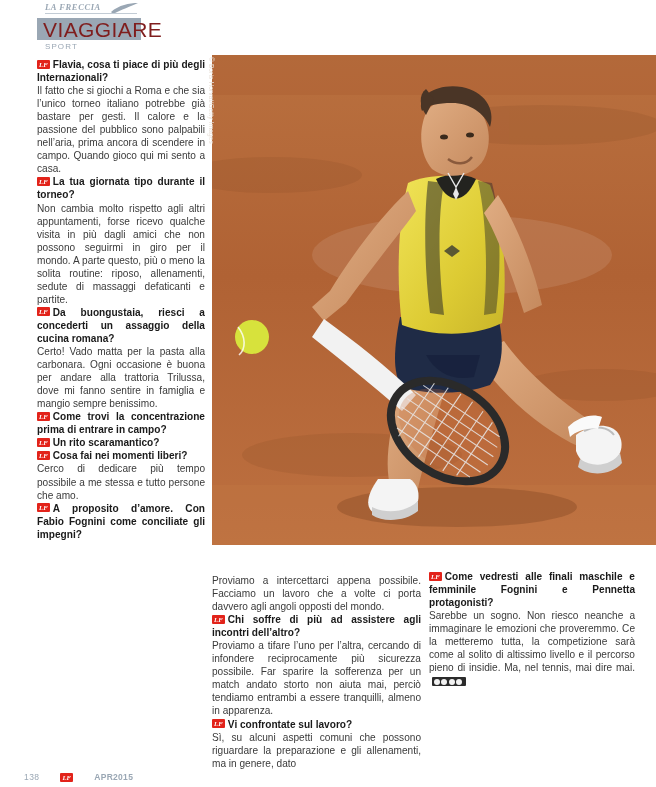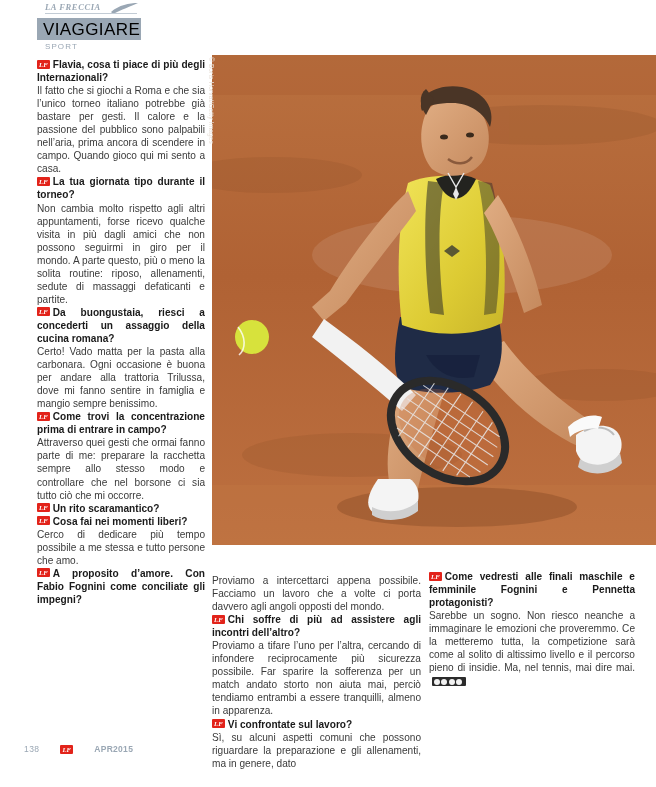--- a/index.html
+++ b/index.html
@@ -25,21 +25,21 @@
     position:absolute;left:0;top:12px;width:92px;height:1px;background:#c3ccd5;
   }
 
   #section-banner{
     position:absolute;left:37px;top:18px;
     width:104px;height:22px;
     background:#9aa7b4;
   }
   #section-banner .banner-label{
     position:absolute;left:6px;top:1px;
-    font-size:17px;letter-spacing:.4px;color:#000000;
+    font-size:21px;letter-spacing:.4px;color:#7f1d1d;
     font-family:"Liberation Sans", sans-serif;
     line-height:21px;white-space:nowrap;
   }
   #subsection{
     position:absolute;left:45px;top:42px;
     font-size:8px;letter-spacing:1.1px;color:#9aa7b4;font-weight:normal;
   }
 
   
   #photo{
@@ -98,21 +98,21 @@
     position:absolute;top:1.5px;width:6px;height:6px;border-radius:50%;
     background:#f2f2f2;
   }
   .cc-badge i:nth-child(1){left:1.5px;}
   .cc-badge i:nth-child(2){left:9px;}
   .cc-badge i:nth-child(3){left:16.5px;}
   .cc-badge i:nth-child(4){left:24px;}
 
   
   #footer{
-    position:absolute;left:24px;top:744px;
+    position:absolute;left:24px;top:772px;
     display:flex;align-items:flex-end;gap:21px;
     font-size:8.5px;color:#9aa7b4;letter-spacing:.4px;
   }
   #footer .fnum{font-weight:normal;}
   #footer .fdate{font-weight:bold;color:#9aa7b4;letter-spacing:.3px;}
   #footer .lf-badge{margin-right:0;}
 </style>
 </head>
 <body>
 
@@ -224,21 +224,20 @@
 <div id="photo-credit">© Boris Horvat/Getty Images</div>
 
 <div class="col" id="col1">
     <p class="para q"><span class="lf-badge">LF</span>Flavia, cosa ti piace di più degli Internazionali?</p>
     <p class="para a">Il fatto che si giochi a Roma e che sia l’unico torneo italiano potrebbe già bastare per gesti. Il calore e la passione del pubblico sono palpabili nell’aria, prima ancora di scendere in campo. Quando gioco qui mi sento a casa.</p>
     <p class="para q"><span class="lf-badge">LF</span>La tua giornata tipo durante il torneo?</p>
     <p class="para a">Non cambia molto rispetto agli altri appuntamenti, forse ricevo qualche visita in più dagli amici che non possono seguirmi in giro per il mondo. A parte questo, più o meno la solita routine: riposo, allenamenti, sedute di massaggi defaticanti e partite.</p>
     <p class="para q"><span class="lf-badge">LF</span>Da buongustaia, riesci a concederti un assaggio della cucina romana?</p>
     <p class="para a">Certo! Vado matta per la pasta alla carbonara. Ogni occasione è buona per andare alla trattoria Trilussa, dove mi fanno sentire in famiglia e mangio sempre benissimo.</p>
     <p class="para q"><span class="lf-badge">LF</span>Come trovi la concentrazione prima di entrare in campo?</p>
-    <p class="para a">Attraverso quei gesti che ormai fanno parte di me: preparare la racchetta sempre allo stesso modo e controllare che nel borsone ci sia tutto ciò che mi occorre.</p>
     <p class="para q"><span class="lf-badge">LF</span>Un rito scaramantico?</p>
     <p class="para q"><span class="lf-badge">LF</span>Cosa fai nei momenti liberi?</p>
     <p class="para a">Cerco di dedicare più tempo possibile a me stessa e tutto persone che amo.</p>
     <p class="para q"><span class="lf-badge">LF</span>A proposito d’amore. Con Fabio Fognini come conciliate gli impegni?</p>
   </div>
 <div class="col" id="col2">
     <p class="para a">Proviamo a intercettarci appena possibile. Facciamo un lavoro che a volte ci porta davvero agli angoli opposti del mondo.</p>
     <p class="para q"><span class="lf-badge">LF</span>Chi soffre di più ad assistere agli incontri dell’altro?</p>
     <p class="para a">Proviamo a tifare l’uno per l’altra, cercando di infondere reciprocamente più sicurezza possibile. Far sparire la sofferenza per un match andato storto non aiuta mai, perciò tendiamo entrambi a essere tranquilli, almeno in apparenza.</p>
     <p class="para q"><span class="lf-badge">LF</span>Vi confrontate sul lavoro?</p>

